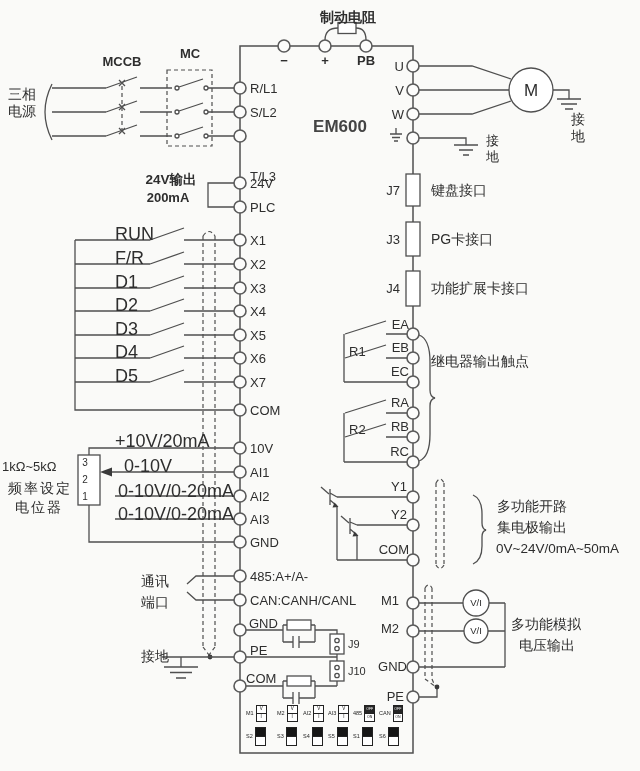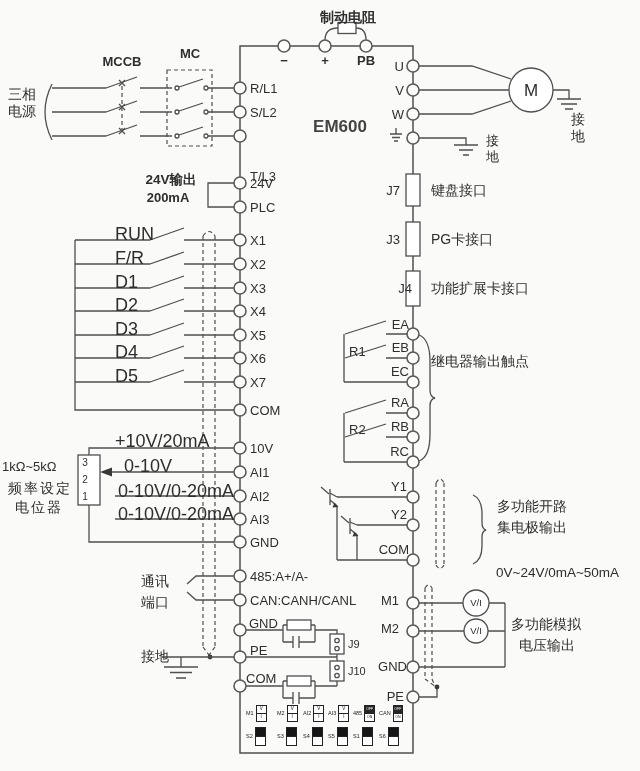--- a/index.html
+++ b/index.html
@@ -271,41 +271,41 @@
 
 <span class="lb rt" style="left:404px;top:66px;">U</span>
 <span class="lb rt" style="left:404px;top:90px;">V</span>
 <span class="lb rt" style="left:404px;top:114px;">W</span>
 <span class="lb cxy" style="left:531px;top:90px;font-size:17px;">M</span>
 <span class="lb zh vstack" style="left:571px;top:111px;width:16px;">接地</span>
 <span class="lb vstack" style="left:486px;top:133px;width:15px;font-size:13px;line-height:16px;">接地</span>
 
 <span class="lb rt" style="left:400px;top:190px;">J7</span>
 <span class="lb rt" style="left:400px;top:239px;">J3</span>
-<span class="lb rt" style="left:400px;top:288px;margin-left:12px;">J4</span>
+<span class="lb rt" style="left:400px;top:288px;">J4</span>
 <span class="lb zh cy" style="left:431px;top:190px;">键盘接口</span>
 <span class="lb zh cy" style="left:431px;top:239px;">PG卡接口</span>
 <span class="lb zh cy" style="left:431px;top:288px;">功能扩展卡接口</span>
 
 <span class="lb rt" style="left:409px;top:324px;">EA</span>
 <span class="lb rt" style="left:409px;top:347px;">EB</span>
 <span class="lb rt" style="left:409px;top:371px;">EC</span>
 <span class="lb rt" style="left:409px;top:402px;">RA</span>
 <span class="lb rt" style="left:409px;top:426px;">RB</span>
 <span class="lb rt" style="left:409px;top:451px;">RC</span>
 <span class="lb" style="left:349px;top:345px;">R1</span>
 <span class="lb" style="left:349px;top:423px;">R2</span>
 <span class="lb zh" style="left:431px;top:354px;">继电器输出触点</span>
 
 <span class="lb rt" style="left:407px;top:486px;">Y1</span>
 <span class="lb rt" style="left:407px;top:514px;">Y2</span>
 <span class="lb rt" style="left:409px;top:549px;">COM</span>
 <span class="lb zh" style="left:497px;top:499px;">多功能开路</span>
 <span class="lb zh" style="left:497px;top:520px;">集电极输出</span>
-<span class="lb" style="left:496px;top:542px;font-size:13.5px;margin-top:24px;">0V~24V/0mA~50mA</span>
+<span class="lb" style="left:496px;top:542px;font-size:13.5px;">0V~24V/0mA~50mA</span>
 
 <span class="lb rt" style="left:399px;top:600px;">M1</span>
 <span class="lb rt" style="left:399px;top:628px;">M2</span>
 <span class="lb cxy" style="left:476px;top:603px;font-size:9.5px;">V/I</span>
 <span class="lb cxy" style="left:476px;top:631px;font-size:9.5px;">V/I</span>
 <span class="lb rt" style="left:407px;top:666px;">GND</span>
 <span class="lb rt" style="left:404px;top:696px;">PE</span>
 <span class="lb zh" style="left:511px;top:617px;">多功能模拟</span>
 <span class="lb zh" style="left:519px;top:638px;">电压输出</span>
 

